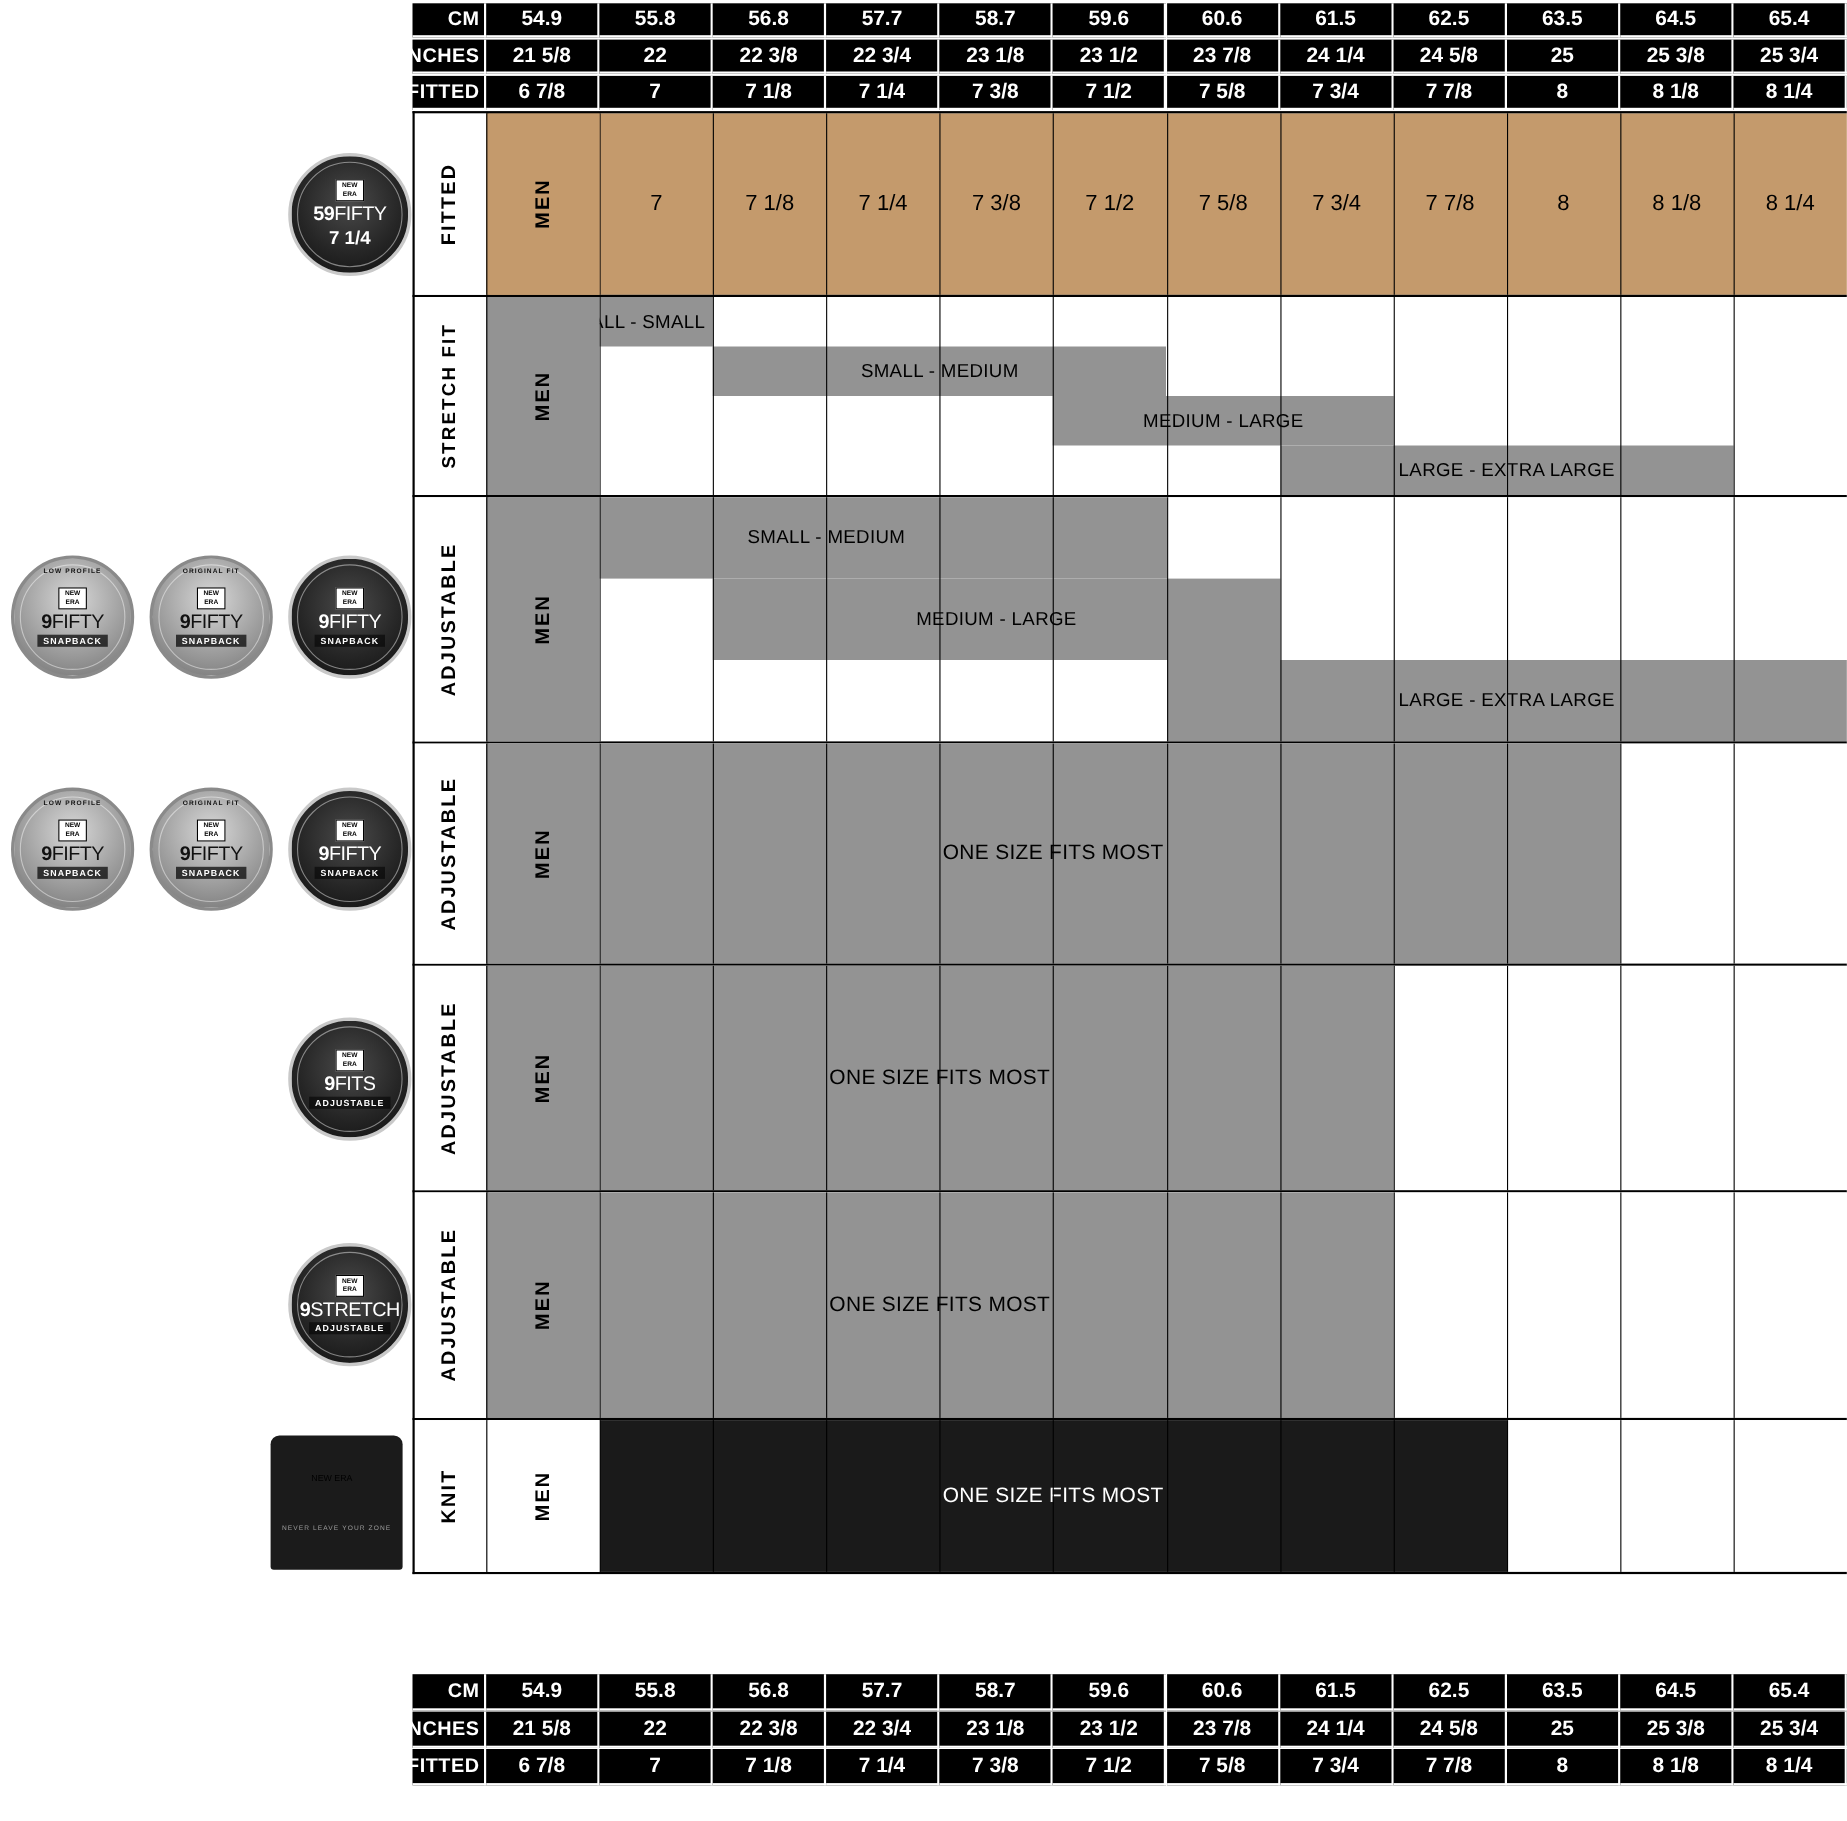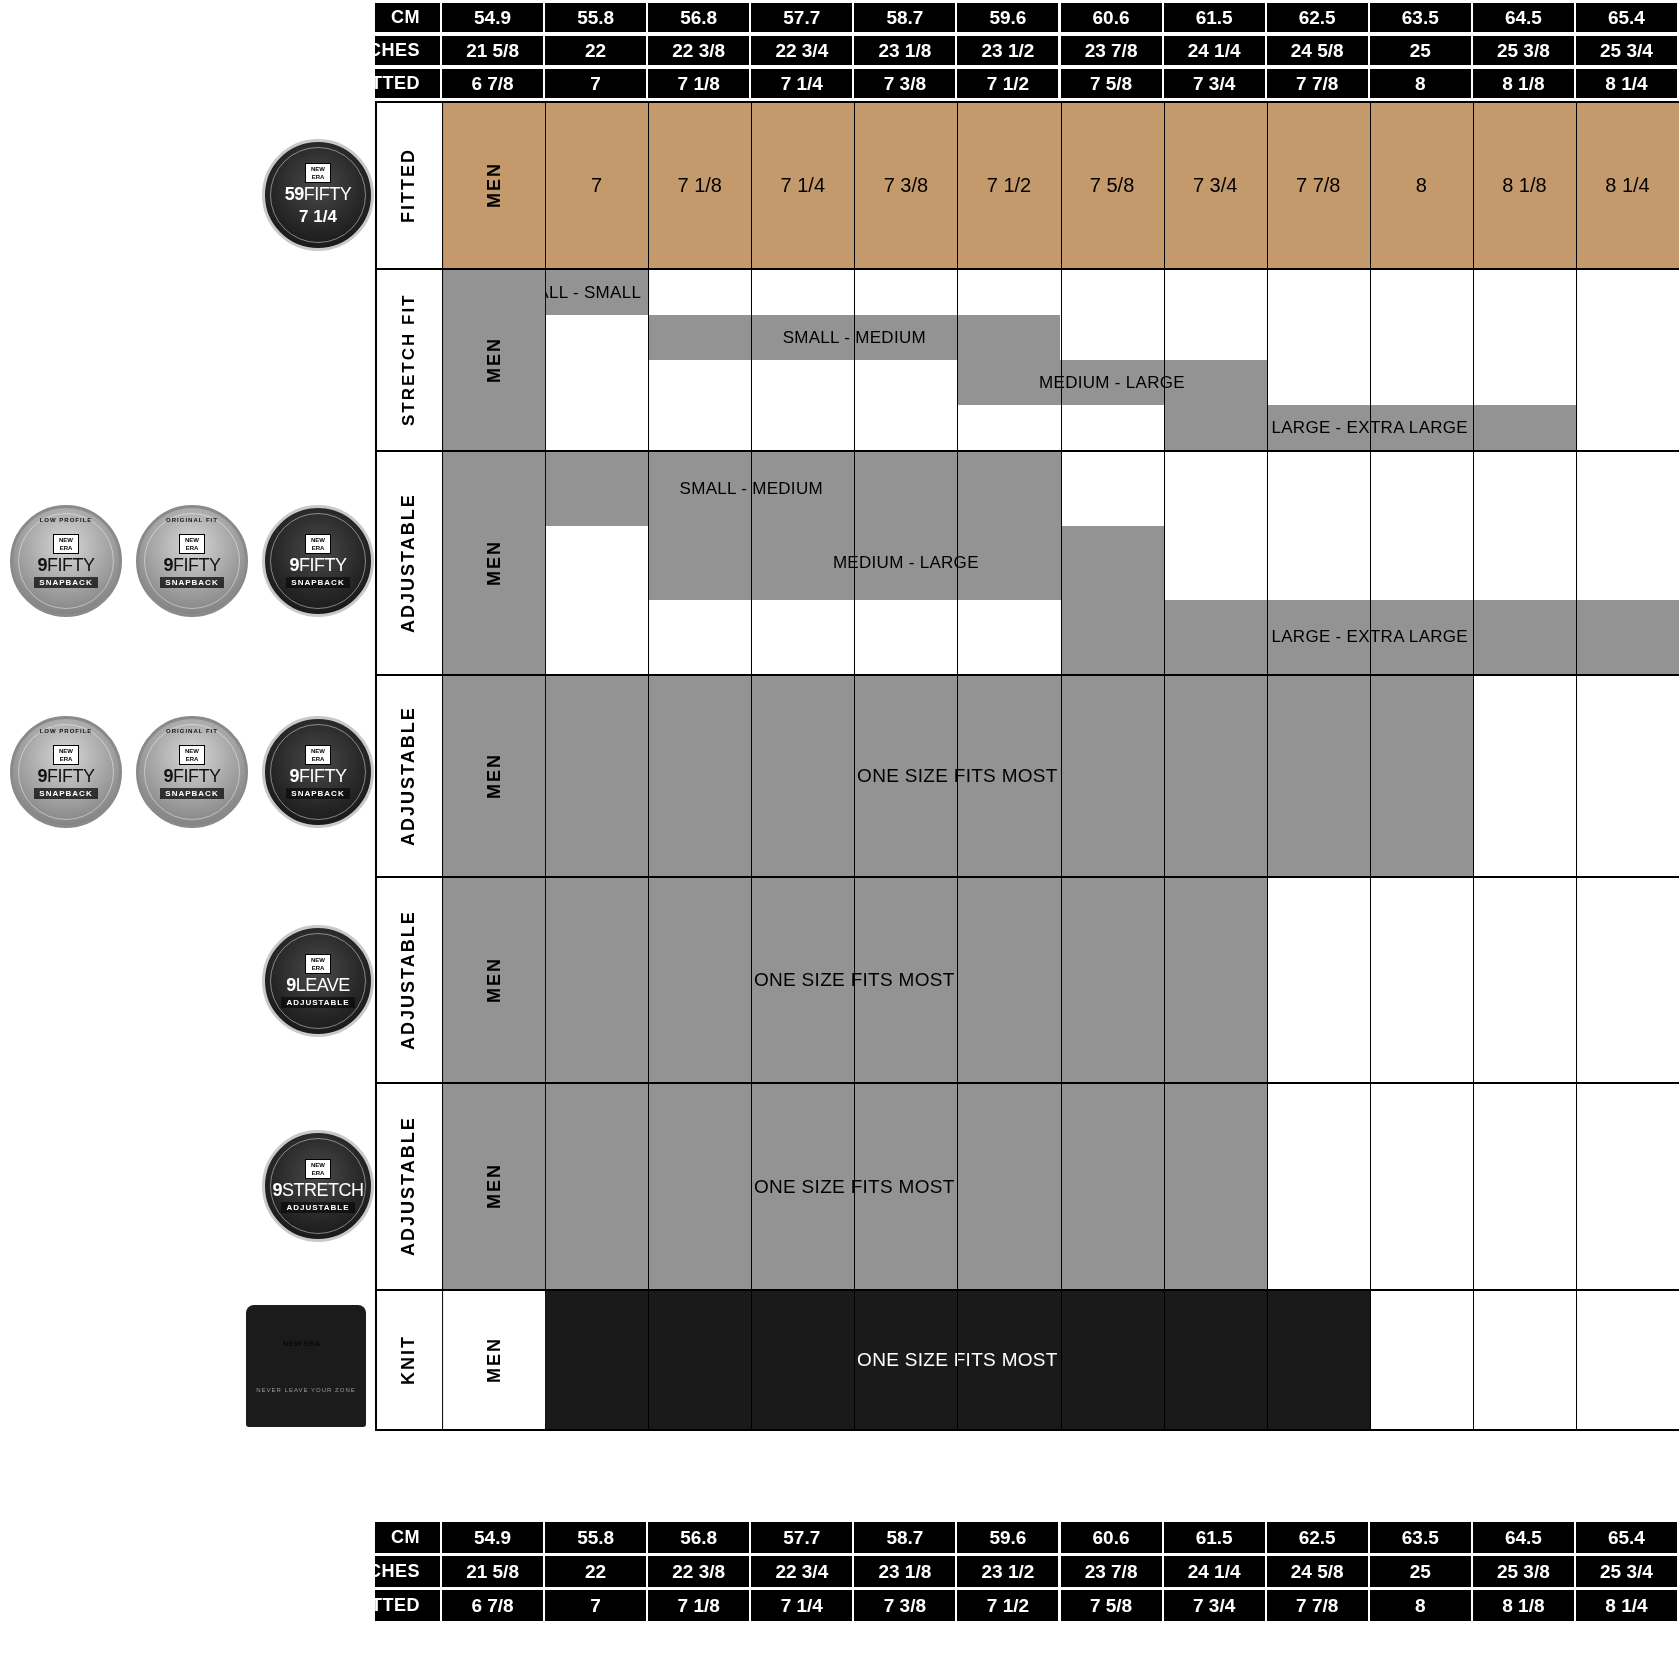--- a/index.html
+++ b/index.html
@@ -34,21 +34,21 @@
     border-bottom: 2px solid #ffffff;
   }
   .hdr-label {
     background: #000000;
     color: #ffffff;
     font-weight: bold;
     font-size: 18px;
     letter-spacing: 0.5px;
     border-right: 2px solid #ffffff;
     border-bottom: 2px solid #ffffff;
-    padding-right: 20px;
+    padding-right: 4px;
     justify-content: flex-end;
   }
 
   .band-label {
     color: #000000;
     font-size: 17px;
     font-weight: normal;
     letter-spacing: 0.3px;
   }
   .band-label.white { color: #ffffff; }
@@ -429,21 +429,21 @@
     </div>
     <div class="badge" style="left: 262px; top: 716px; width: 112px; height: 112px;">
       <div class="badge-ring"></div>
       <div class="ne-flag">NEW ERA</div>
       <div class="main"><span>9</span><span class="thin">FIFTY</span></div>
       <div class="sub">SNAPBACK</div>
     </div>
     <div class="badge" style="left: 262px; top: 925px; width: 112px; height: 112px;">
       <div class="badge-ring"></div>
       <div class="ne-flag">NEW ERA</div>
-      <div class="main"><span>9</span><span class="thin">LEAVE</span></div>
+      <div class="main"><span>9</span><span class="thin">FITS</span></div>
       <div class="sub">ADJUSTABLE</div>
     </div>
     <div class="badge" style="left: 262px; top: 1130px; width: 112px; height: 112px;">
       <div class="badge-ring"></div>
       <div class="ne-flag">NEW ERA</div>
       <div class="main"><span>9</span><span class="thin">STRETCH</span></div>
       <div class="sub">ADJUSTABLE</div>
     </div>
     <div class="beanie" style="left: 246px; top: 1305px; width: 120px; height: 122px;">
       <div class="ne-flag">NEW ERA</div>

